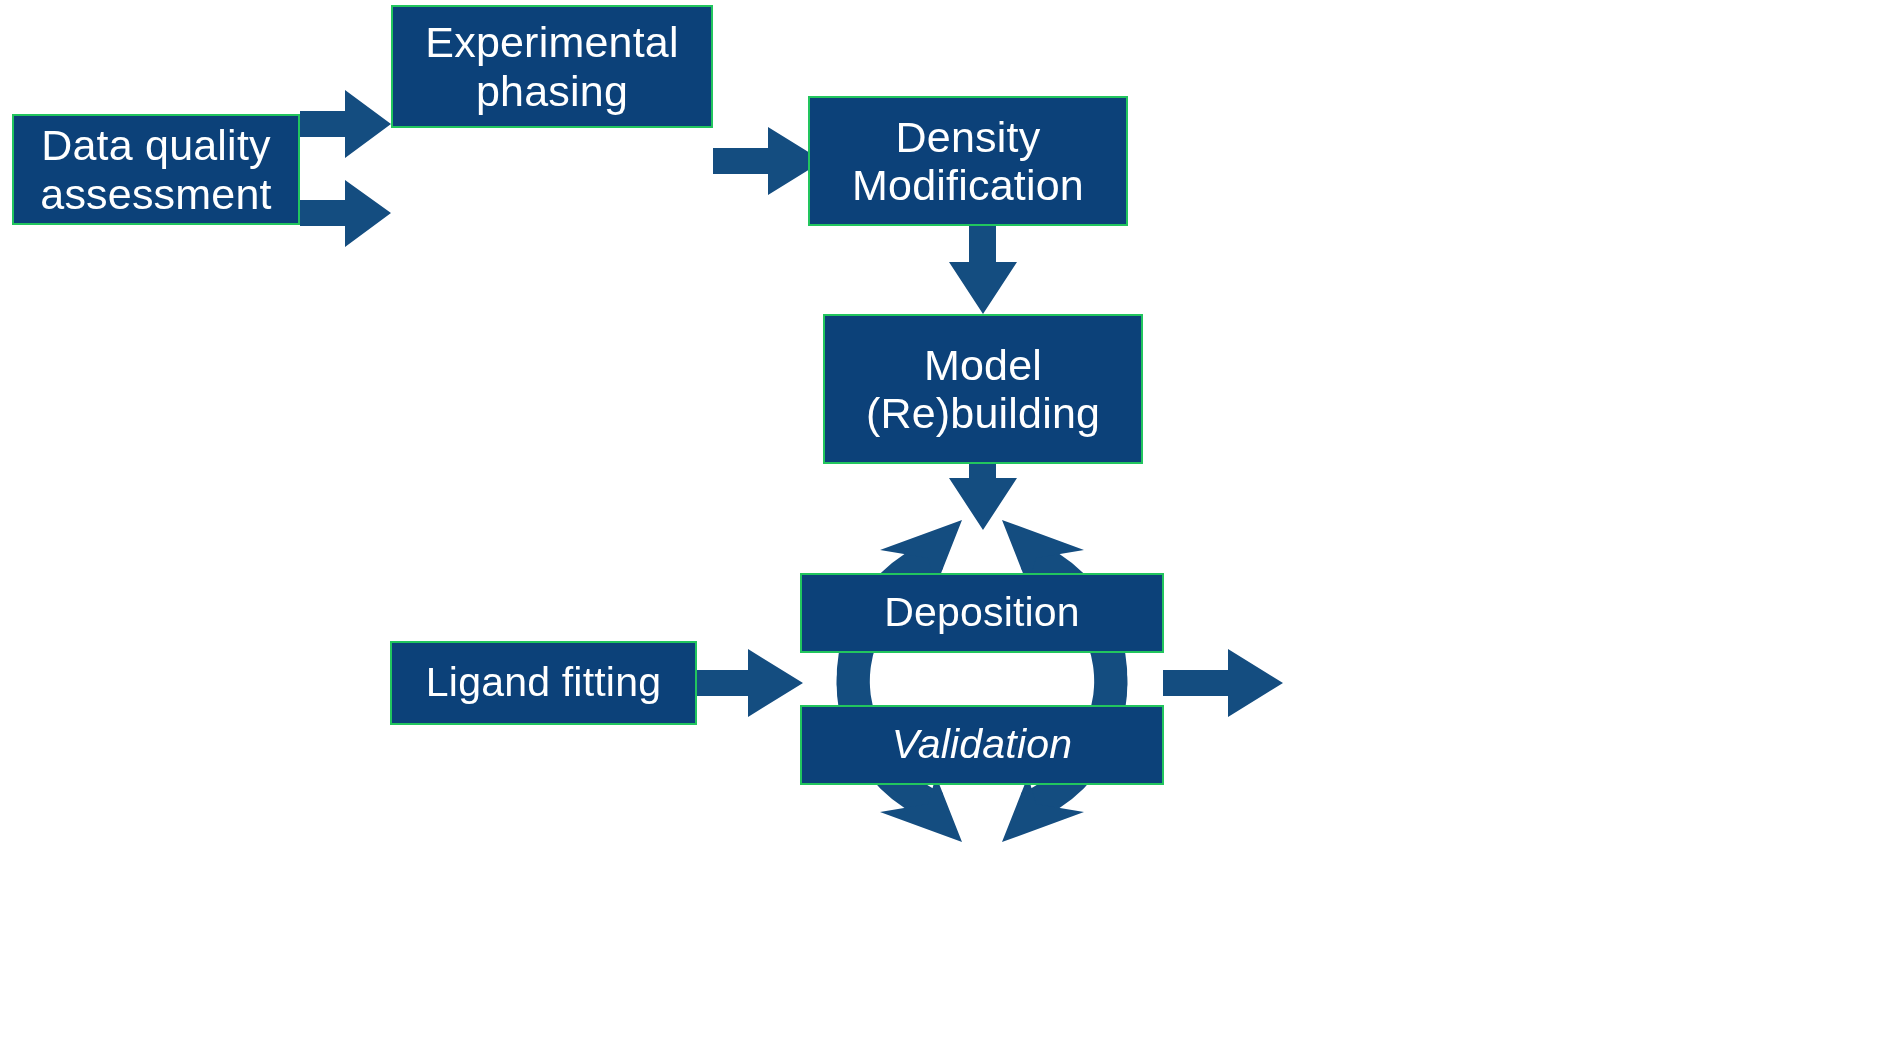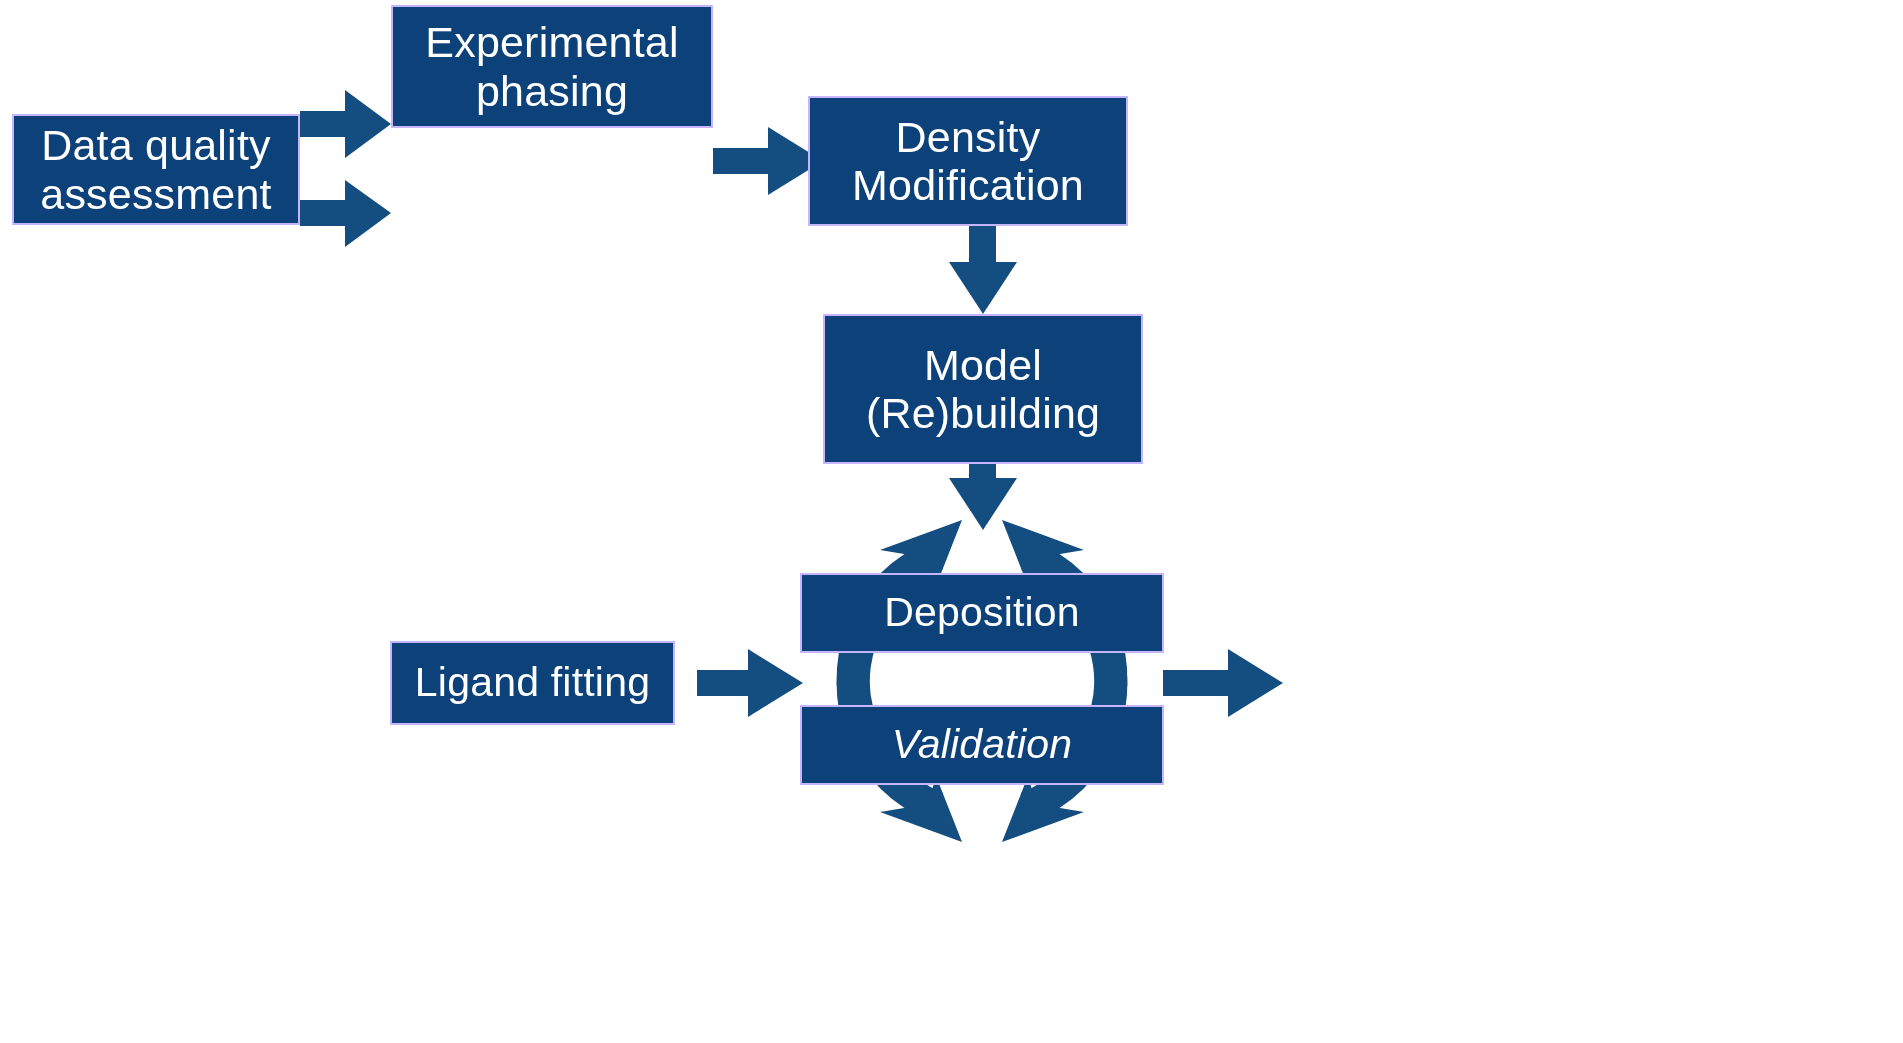--- a/index.html
+++ b/index.html
@@ -12,21 +12,21 @@
     width: 1903px;
     height: 1043px;
     background: #ffffff;
     overflow: hidden;
     font-family: "Liberation Sans", sans-serif;
   }
   .node {
     position: absolute;
     box-sizing: border-box;
     background: #0C4179;
-    border: 2px solid #c4b5fd;
+    border: 2px solid #22c55e;
     color: #ffffff;
     display: flex;
     align-items: center;
     justify-content: center;
     text-align: center;
     line-height: 1.12;
     font-size: 43px;
     font-weight: 400;
     letter-spacing: 0.2px;
     white-space: pre-line;
@@ -106,16 +106,16 @@
   <div class="node" style="left:808px; top:96px;  width:320px; height:130px;">Density
 Modification</div>
 
   <div class="node" style="left:823px; top:314px; width:320px; height:150px;">Model
 (Re)building</div>
 
   <div class="node small" style="left:800px; top:573px; width:364px; height:80px;">Deposition</div>
 
   <div class="node small" style="left:800px; top:705px; width:364px; height:80px;font-style:italic;">Validation</div>
 
-  <div class="node small" style="left:390px; top:641px; width:285px; height:84px;">Ligand fitting</div>
+  <div class="node small" style="left:390px; top:641px; width:307px; height:84px;">Ligand fitting</div>
 
 
 </div>
 
 </body></html>

